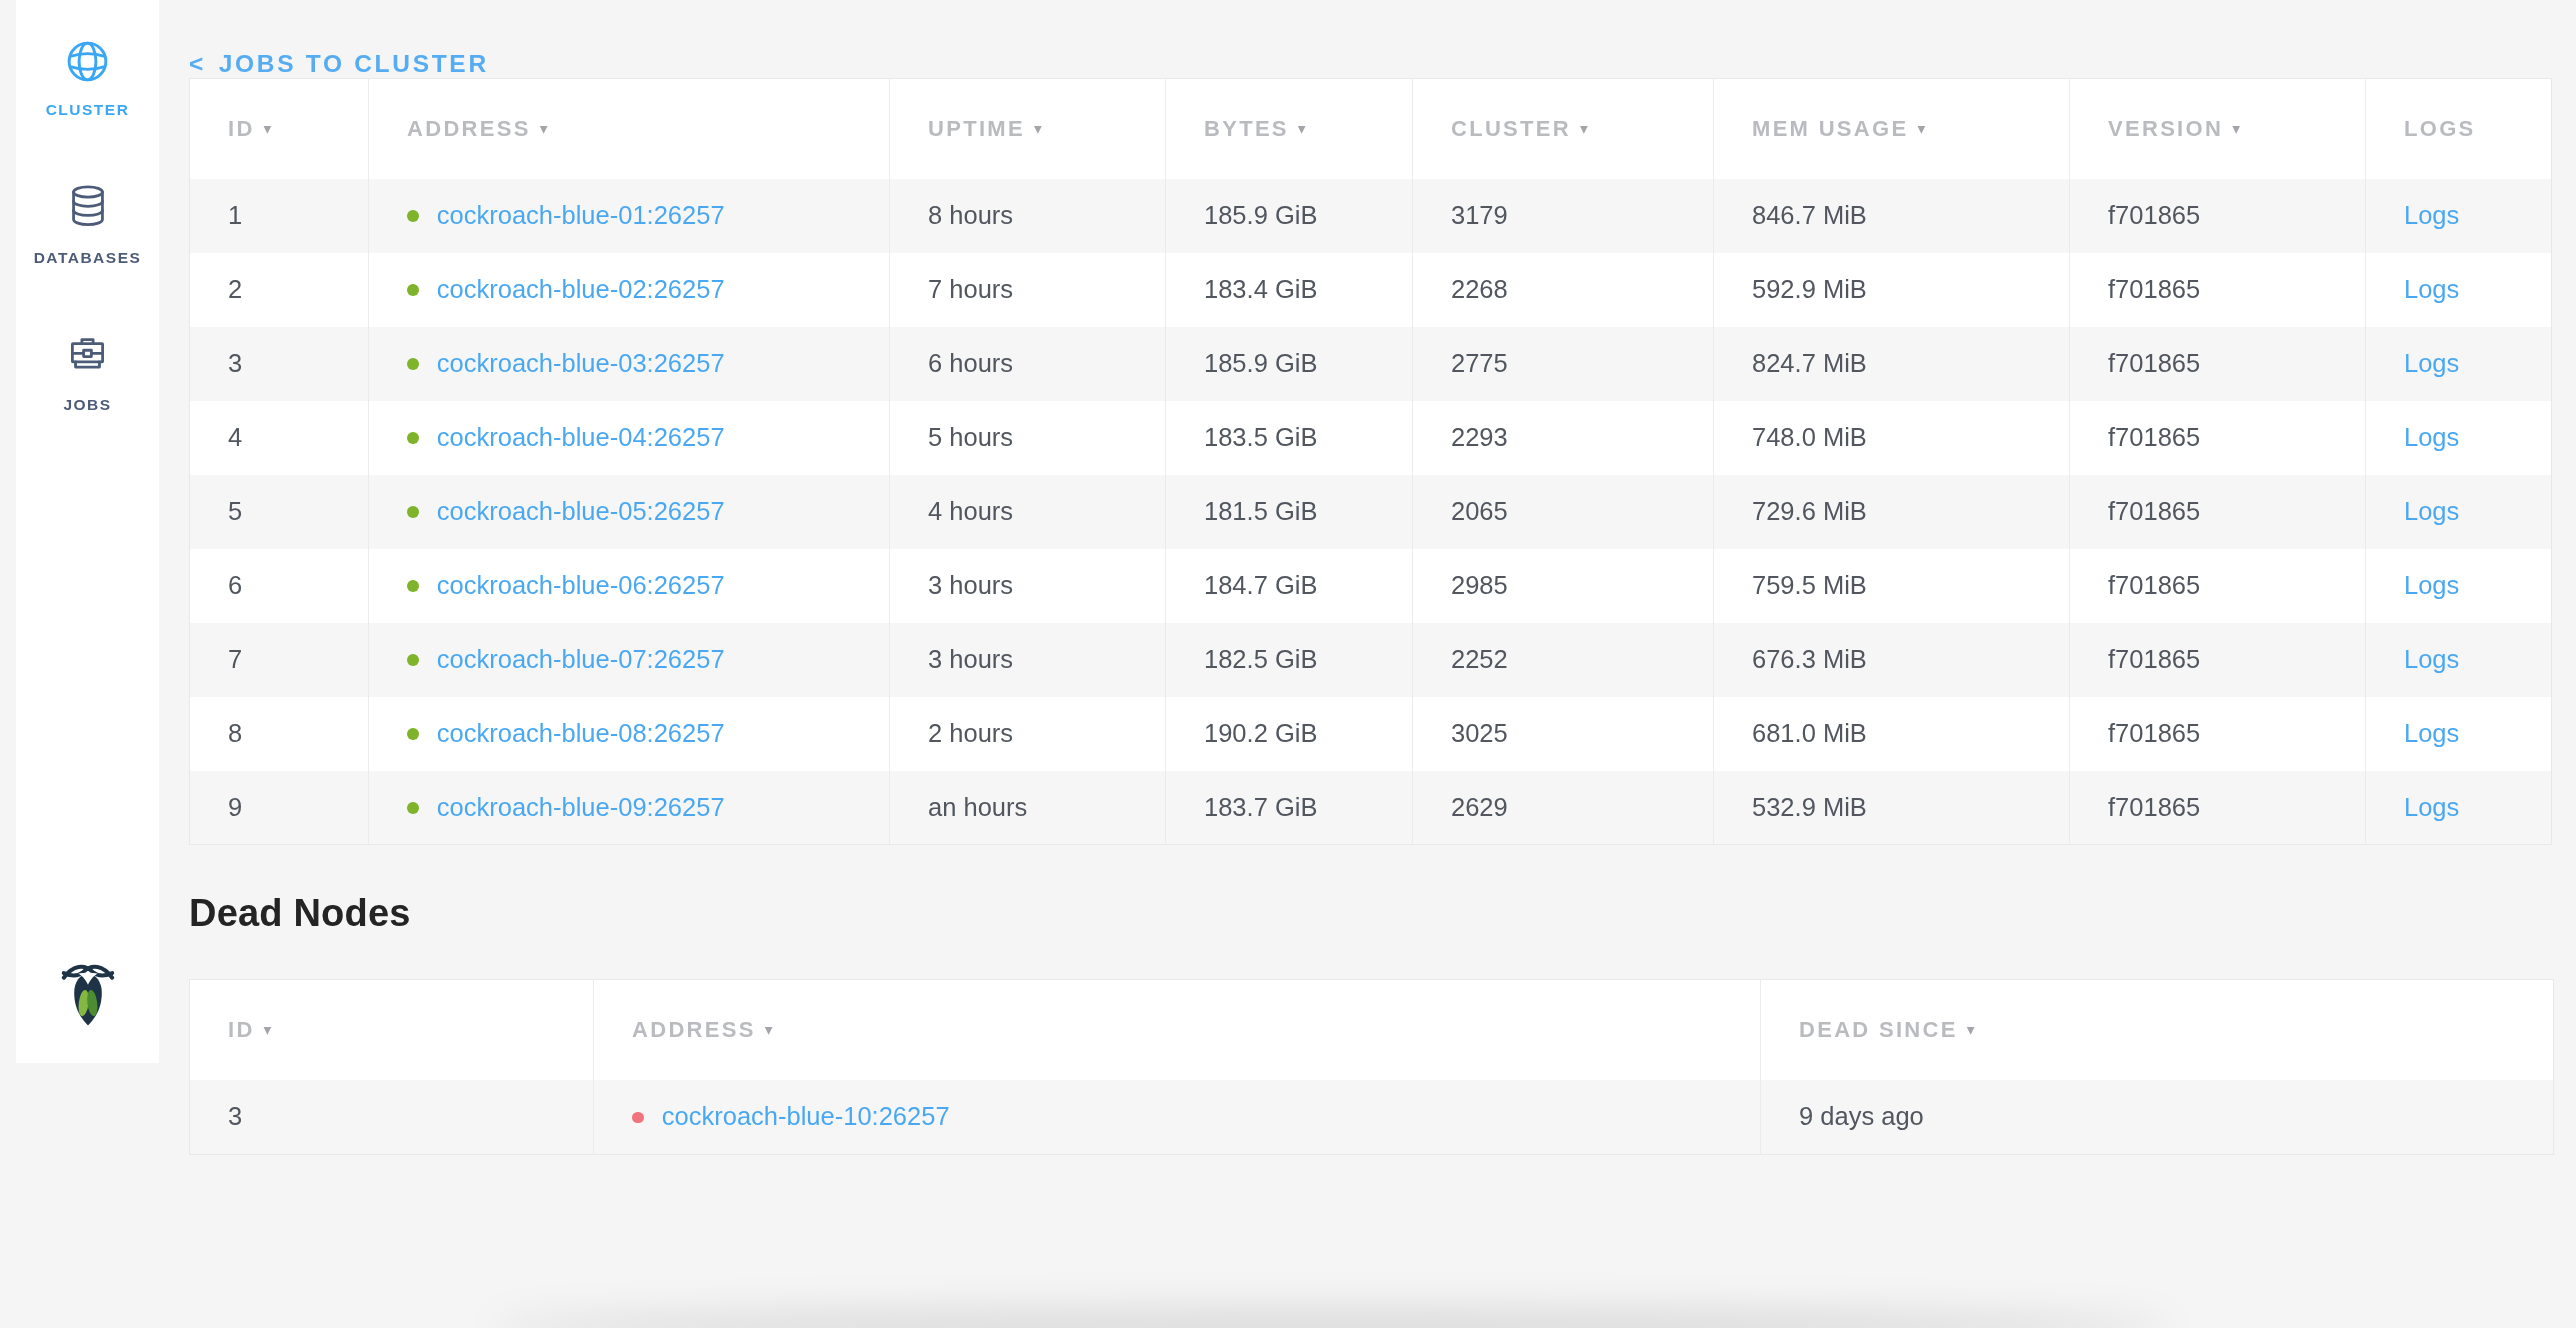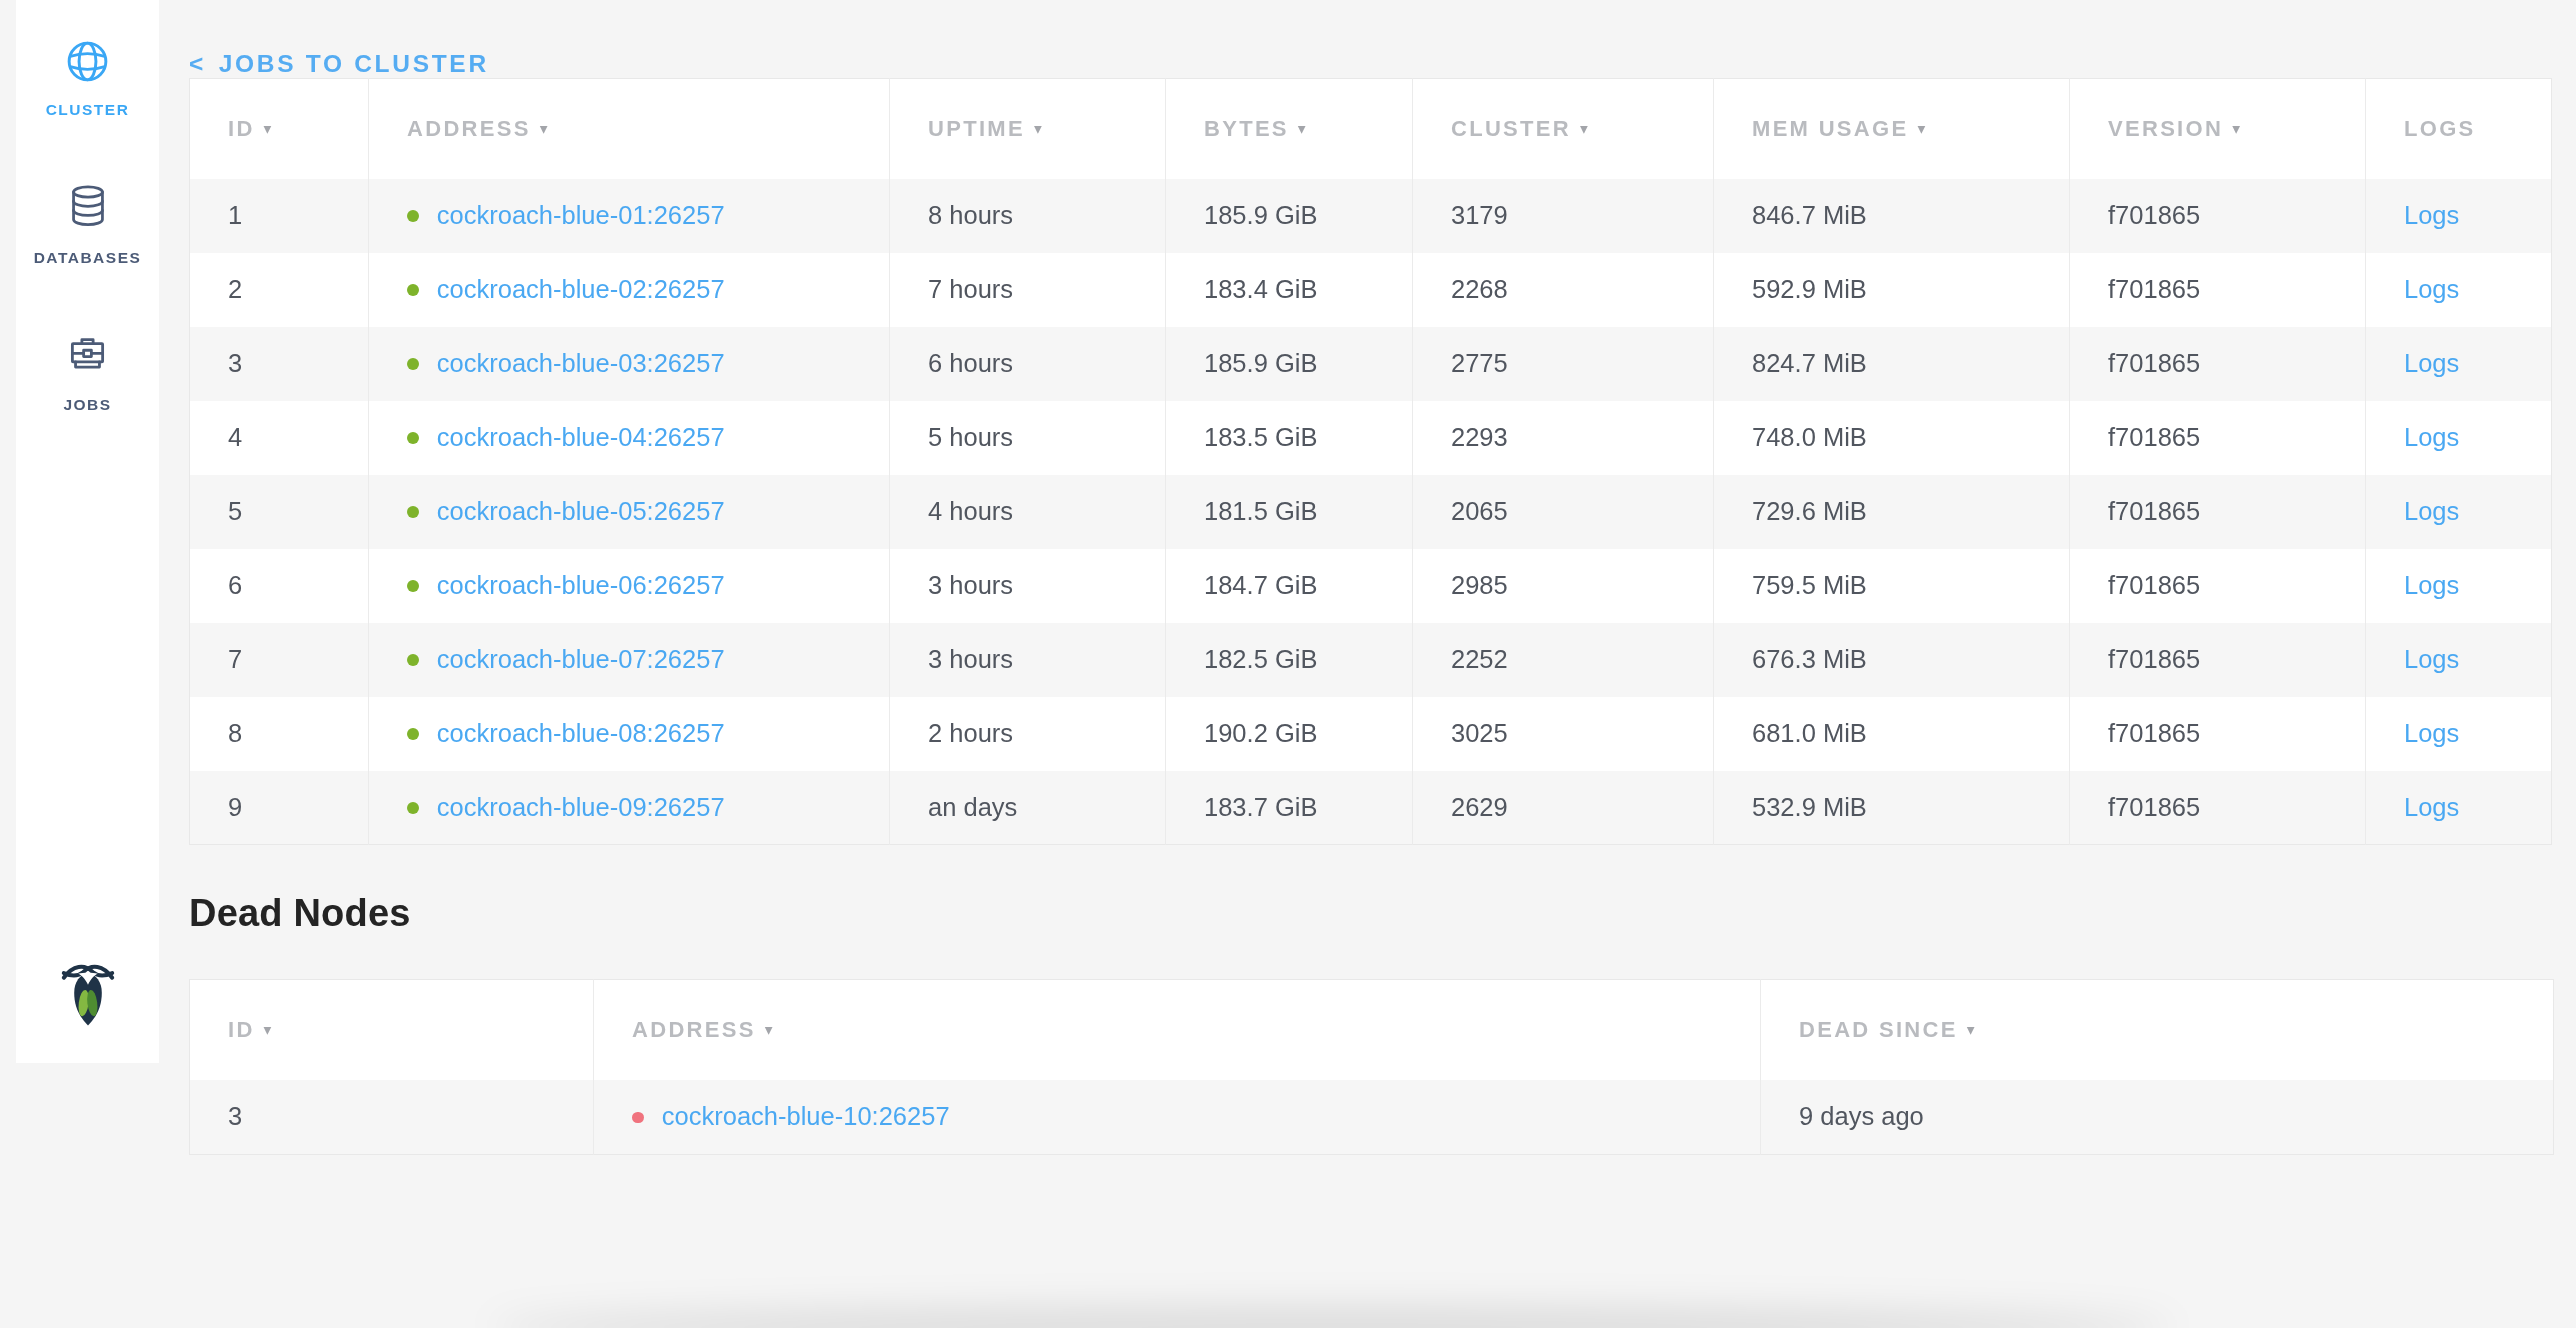--- a/index.html
+++ b/index.html
@@ -284,21 +284,21 @@
           <td>190.2 GiB</td>
           <td>3025</td>
           <td>681.0 MiB</td>
           <td>f701865</td>
           <td><a class="cell-link">Logs</a></td>
         </tr>
 
         <tr>
           <td>9</td>
           <td><span class="dot"></span><a class="cell-link">cockroach-blue-09:26257</a></td>
-          <td>an days</td>
+          <td>an hours</td>
           <td>183.7 GiB</td>
           <td>2629</td>
           <td>532.9 MiB</td>
           <td>f701865</td>
           <td><a class="cell-link">Logs</a></td>
         </tr>
       </tbody>
   </table>
 
   <h2 class="section-title dead-title">Dead Nodes</h2>

